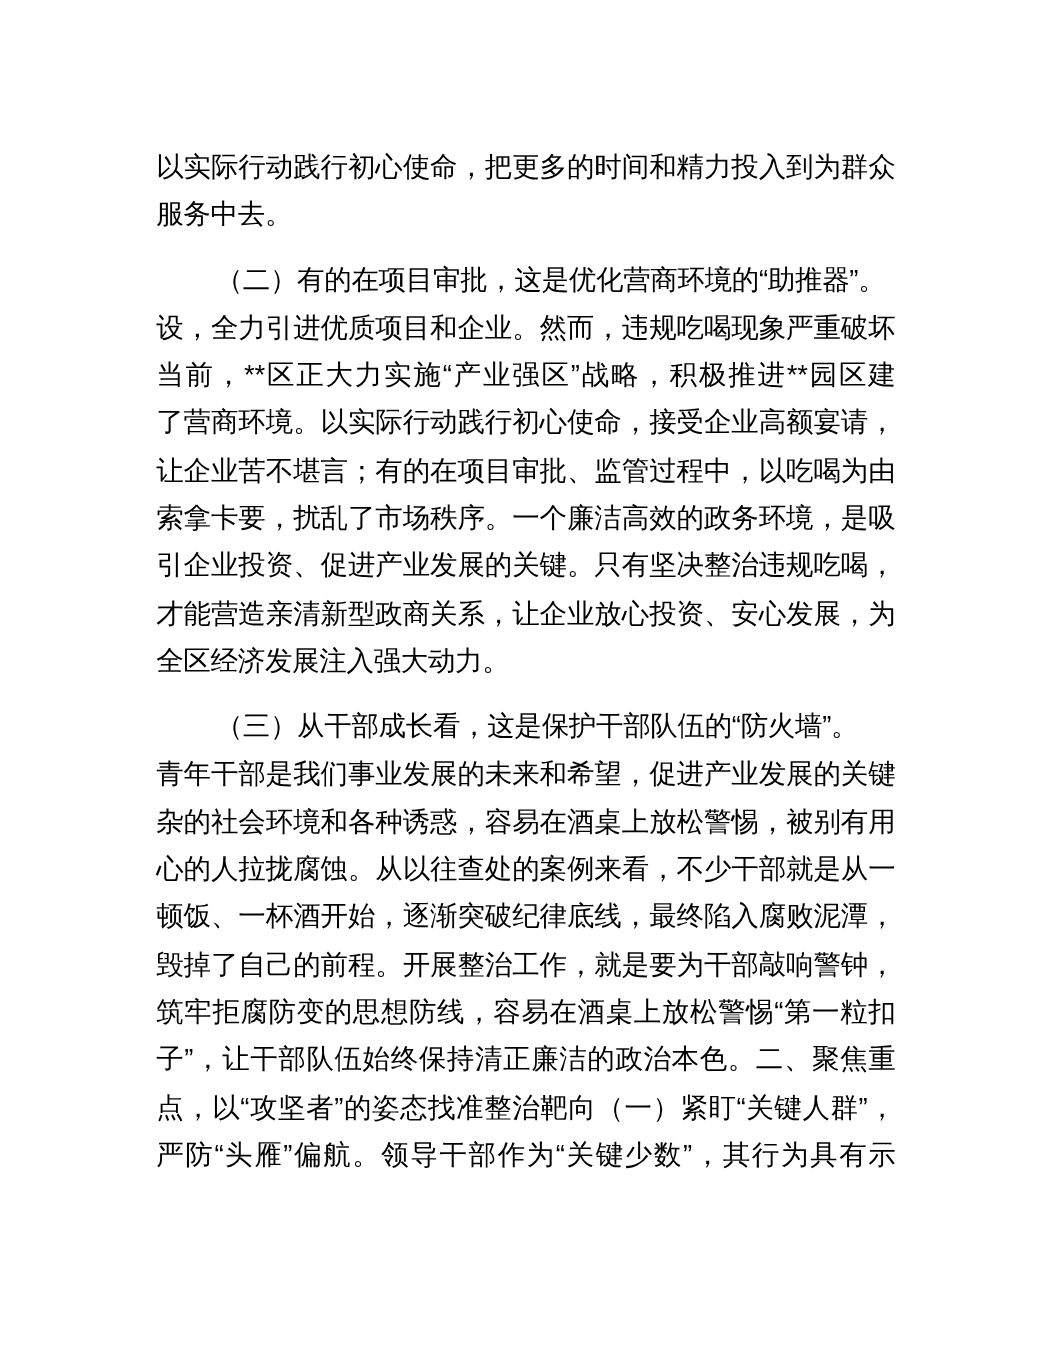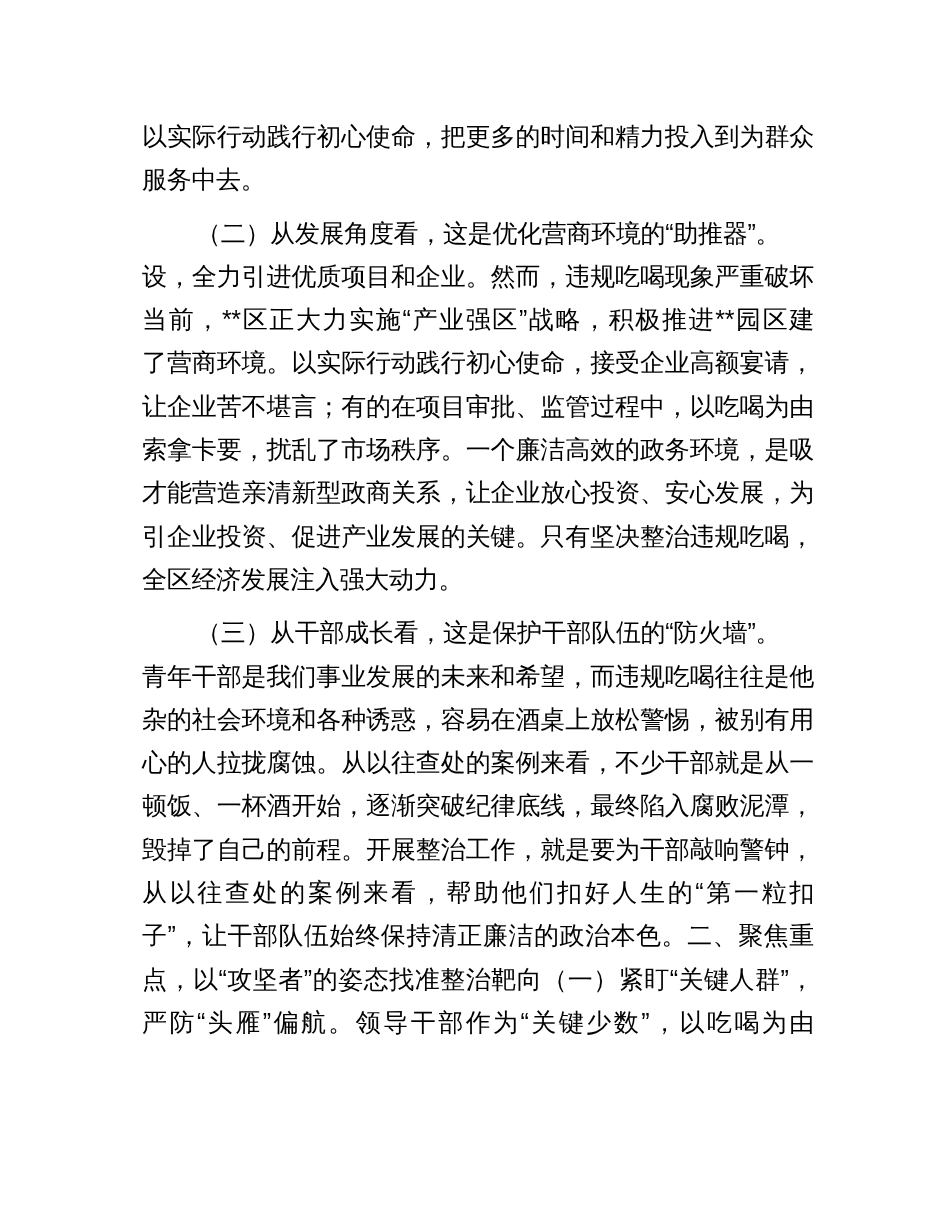--- a/index.html
+++ b/index.html
@@ -20,21 +20,21 @@
     position: absolute;
     left: 142px;
     top: 115px;
     width: 672px;
     color: #000000;
     font-size: 25px;
     line-height: 43.3px;
     letter-spacing: -0.3px;
     font-weight: 400;
   }
-  .para { margin: 0 0 10px 0; }
+  .para { margin: 16px 0 10px 0; }
   .para:last-child { margin-bottom: 0; }
   .line {
     white-space: nowrap;
     text-align: justify;
     text-justify: inter-character;
   }
   .line.full { text-align-last: justify; }
   .line.end  { text-align-last: left; }
   .line.indent { text-indent: 54px; }
 </style>
@@ -43,38 +43,38 @@
 
 <div class="page">
   <div class="text-block">
 
     <div class="para">
       <div class="line full">以实际行动践行初心使命，把更多的时间和精力投入到为群众</div>
       <div class="line end">服务中去。</div>
     </div>
 
     <div class="para">
-      <div class="line end indent">（二）从发展角度看，这是优化营商环境的“助推器”。</div>
+      <div class="line end indent">（二）有的在项目审批，这是优化营商环境的“助推器”。</div>
       <div class="line full">设，全力引进优质项目和企业。然而，违规吃喝现象严重破坏</div>
       <div class="line full">当前，**区正大力实施“产业强区”战略，积极推进**园区建</div>
       <div class="line full">了营商环境。以实际行动践行初心使命，接受企业高额宴请，</div>
       <div class="line full">让企业苦不堪言；有的在项目审批、监管过程中，以吃喝为由</div>
       <div class="line full">索拿卡要，扰乱了市场秩序。一个廉洁高效的政务环境，是吸</div>
+      <div class="line full">引企业投资、促进产业发展的关键。只有坚决整治违规吃喝，</div>
       <div class="line full">才能营造亲清新型政商关系，让企业放心投资、安心发展，为</div>
-      <div class="line full">引企业投资、促进产业发展的关键。只有坚决整治违规吃喝，</div>
       <div class="line end">全区经济发展注入强大动力。</div>
     </div>
 
     <div class="para">
       <div class="line end indent">（三）从干部成长看，这是保护干部队伍的“防火墙”。</div>
-      <div class="line full">青年干部是我们事业发展的未来和希望，而违规吃喝往往是他</div>
+      <div class="line full">青年干部是我们事业发展的未来和希望，促进产业发展的关键</div>
       <div class="line full">杂的社会环境和各种诱惑，容易在酒桌上放松警惕，被别有用</div>
       <div class="line full">心的人拉拢腐蚀。从以往查处的案例来看，不少干部就是从一</div>
       <div class="line full">顿饭、一杯酒开始，逐渐突破纪律底线，最终陷入腐败泥潭，</div>
       <div class="line full">毁掉了自己的前程。开展整治工作，就是要为干部敲响警钟，</div>
-      <div class="line full">从以往查处的案例来看，帮助他们扣好人生的“第一粒扣</div>
+      <div class="line full">筑牢拒腐防变的思想防线，容易在酒桌上放松警惕“第一粒扣</div>
       <div class="line full">子”，让干部队伍始终保持清正廉洁的政治本色。二、聚焦重</div>
       <div class="line full">点，以“攻坚者”的姿态找准整治靶向（一）紧盯“关键人群”，</div>
-      <div class="line full">严防“头雁”偏航。领导干部作为“关键少数”，以吃喝为由</div>
+      <div class="line full">严防“头雁”偏航。领导干部作为“关键少数”，其行为具有示</div>
     </div>
 
   </div>
 </div>
 
 </body></html>

